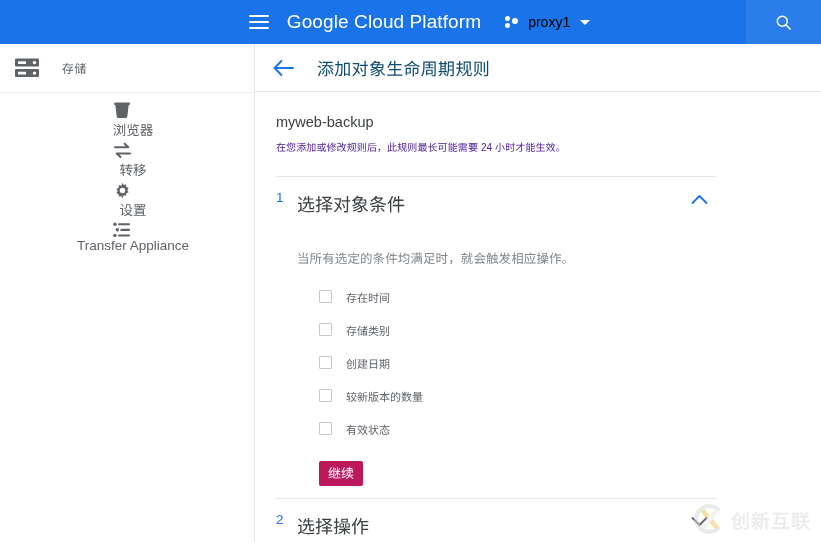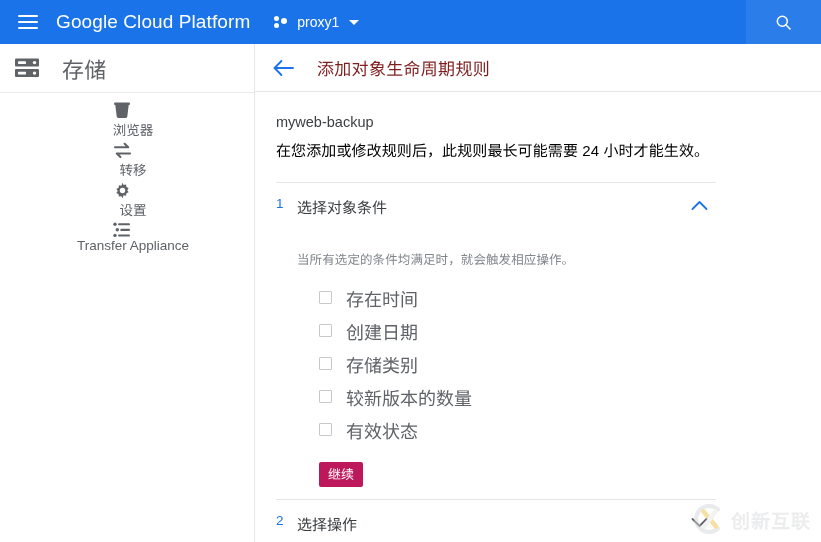--- a/index.html
+++ b/index.html
@@ -11,21 +11,21 @@
     background: #ffffff;
     font-family: "Liberation Sans", "DejaVu Sans", sans-serif;
     -webkit-font-smoothing: antialiased;
   }
 
   
   .appbar {
     position: absolute; top: 0; left: 0;
     width: 821px; height: 44px;
     background: #1a73e8;
-    display: flex; align-items: center;
+    display: flex; align-items: center; justify-content: center;
   }
   .hamburger {
     width: 20px; height: 14px;
     margin-left: 18px; margin-right: 18px;
     display: flex; flex-direction: column; justify-content: space-between;
     cursor: pointer;
   }
   .hamburger span {
     display: block; height: 2px; width: 20px; background: #ffffff; border-radius: 1px;
   }
@@ -43,21 +43,21 @@
     height: 30px;
   }
   .proj-dots { position: relative; width: 16px; height: 14px; margin-right: 7px; }
   .proj-dots i {
     position: absolute; display: block;
     background: #ffffff; border-radius: 50%;
   }
   .proj-dots i.d1 { width: 5px; height: 5px; left: 0;  top: 1px; }
   .proj-dots i.d2 { width: 5px; height: 5px; left: 0;  top: 8px; }
   .proj-dots i.d3 { width: 6px; height: 6px; left: 7px; top: 3px; }
-  .proj-name { color: #ffffff; font-size: 14px; white-space: nowrap; }
+  .proj-name { color: #000000; font-size: 14px; white-space: nowrap; }
   .caret-down {
     margin-left: 10px;
     width: 0; height: 0;
     border-left: 5px solid transparent;
     border-right: 5px solid transparent;
     border-top: 5px solid #ffffff;
   }
   .search-box {
     position: absolute; right: 0; top: 0;
     width: 75px; height: 44px;
@@ -74,21 +74,21 @@
     background: #ffffff;
     border-right: 1px solid #e4e6e8;
   }
   .nav-head {
     height: 49px;
     display: flex; align-items: center;
     border-bottom: 1px solid #e8eaed;
     padding-left: 14px;
   }
   .nav-head .ico { width: 26px; margin-right: 22px; display: flex; justify-content: center; }
-  .nav-head .title { font-size: 22px; color: #5f6368; letter-spacing: .3px; }
+  .nav-head .title { font-size: 12px; color: #5f6368; letter-spacing: .3px; font-family: Liberation Serif, serif; }
   .nav-list { padding-top: 9px; }
   .nav-item {
     height: 40px;
     display: flex; align-items: center;
     padding-left: 12px;
     cursor: pointer;
     color: #5f6368;
     flex-direction: column;
   }
   .nav-item .ico { width: 26px; margin-right: 22px; display: flex; justify-content: center; align-items: center; }
@@ -100,58 +100,58 @@
     width: 566px; height: 498px;
     background: #ffffff;
   }
   .page-head {
     height: 48px;
     display: flex; align-items: center;
     border-bottom: 1px solid #e4e6e8;
     padding-left: 16px;
   }
   .back-arrow { width: 26px; height: 26px; display: flex; align-items: center; justify-content: center; cursor: pointer; }
-  .page-title { font-size: 17px; color: #7f1d1d; margin-left: 20px; letter-spacing: .3px; }
+  .page-title { font-size: 17px; color: #0c4a6e; margin-left: 20px; letter-spacing: .3px; }
 
   .content { padding: 22px 0 0 21px; }
   .bucket-name { font-size: 14.5px; color: #3c4043; margin-bottom: 9px; }
-  .hint { font-size: 15px; color: #000000; letter-spacing: .1px; }
+  .hint { font-size: 10px; color: #4c1d95; letter-spacing: .1px; }
 
   .rule-card { width: 440px; margin-top: 22px; }
   .hr { height: 1px; background: #e4e6e8; width: 440px; }
 
   .step {
     display: flex; align-items: flex-start;
     padding: 13px 0 0 0;
     cursor: pointer;
     position: relative;
   }
   .step .num { width: 21px; font-size: 13.5px; color: #1a73e8; flex: 0 0 21px; }
-  .step .step-title { font-size: 15px; color: #3c4043; }
+  .step .step-title { font-size: 18px; color: #3c4043; }
   .chev { position: absolute; right: 8px; top: 14px; }
 
   .step-body { padding-left: 21px; margin-top: 32px; }
   .step-sub { font-size: 12.5px; color: #80868b; margin-top: 6px; letter-spacing: .1px; }
 
   .checks { margin-top: 13px; }
   .check-row {
     display: flex; align-items: center;
     height: 33px;
     padding-left: 22px;
     cursor: pointer;
   }
   .cbox {
     width: 13px; height: 13px;
     border: 1.5px solid #c6c9cc;
     border-radius: 1px;
     background: #fff;
     margin-right: 14px;
     flex: 0 0 13px;
   }
-  .check-label { font-size: 18px; color: #5f6368; }
+  .check-label { font-size: 11px; color: #5f6368; }
 
   .btn {
     font-family: "Liberation Sans", "DejaVu Sans", sans-serif;
     font-size: 13px;
     border-radius: 2px;
     border: 1px solid transparent;
     cursor: pointer;
     line-height: 1;
     padding: 0;
   }
@@ -311,26 +311,26 @@
 
         <div class="checks">
 
           <div class="check-row">
             <span class="cbox"></span>
             <span class="check-label">存在时间</span>
           </div>
 
           <div class="check-row">
             <span class="cbox"></span>
+            <span class="check-label">存储类别</span>
+          </div>
+
+          <div class="check-row">
+            <span class="cbox"></span>
             <span class="check-label">创建日期</span>
-          </div>
-
-          <div class="check-row">
-            <span class="cbox"></span>
-            <span class="check-label">存储类别</span>
           </div>
 
           <div class="check-row">
             <span class="cbox"></span>
             <span class="check-label">较新版本的数量</span>
           </div>
 
           <div class="check-row">
             <span class="cbox"></span>
             <span class="check-label">有效状态</span>

